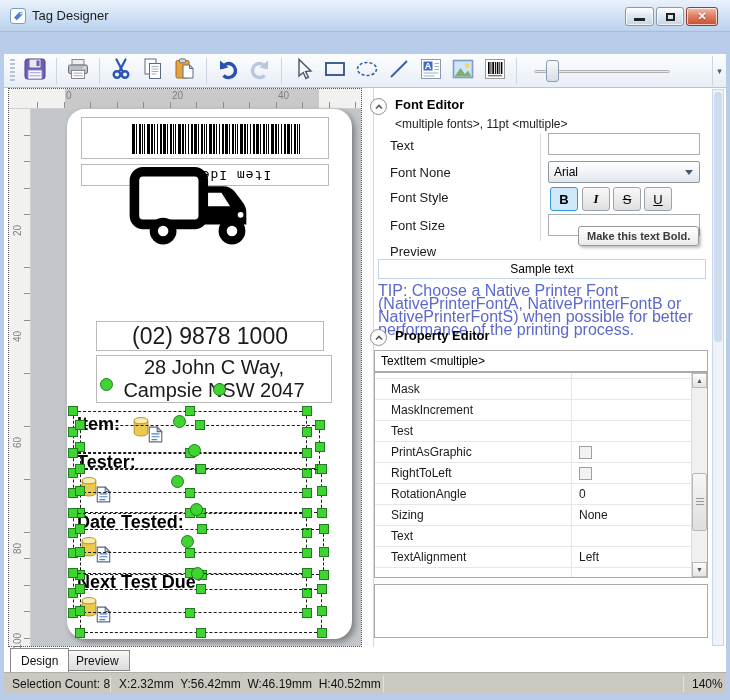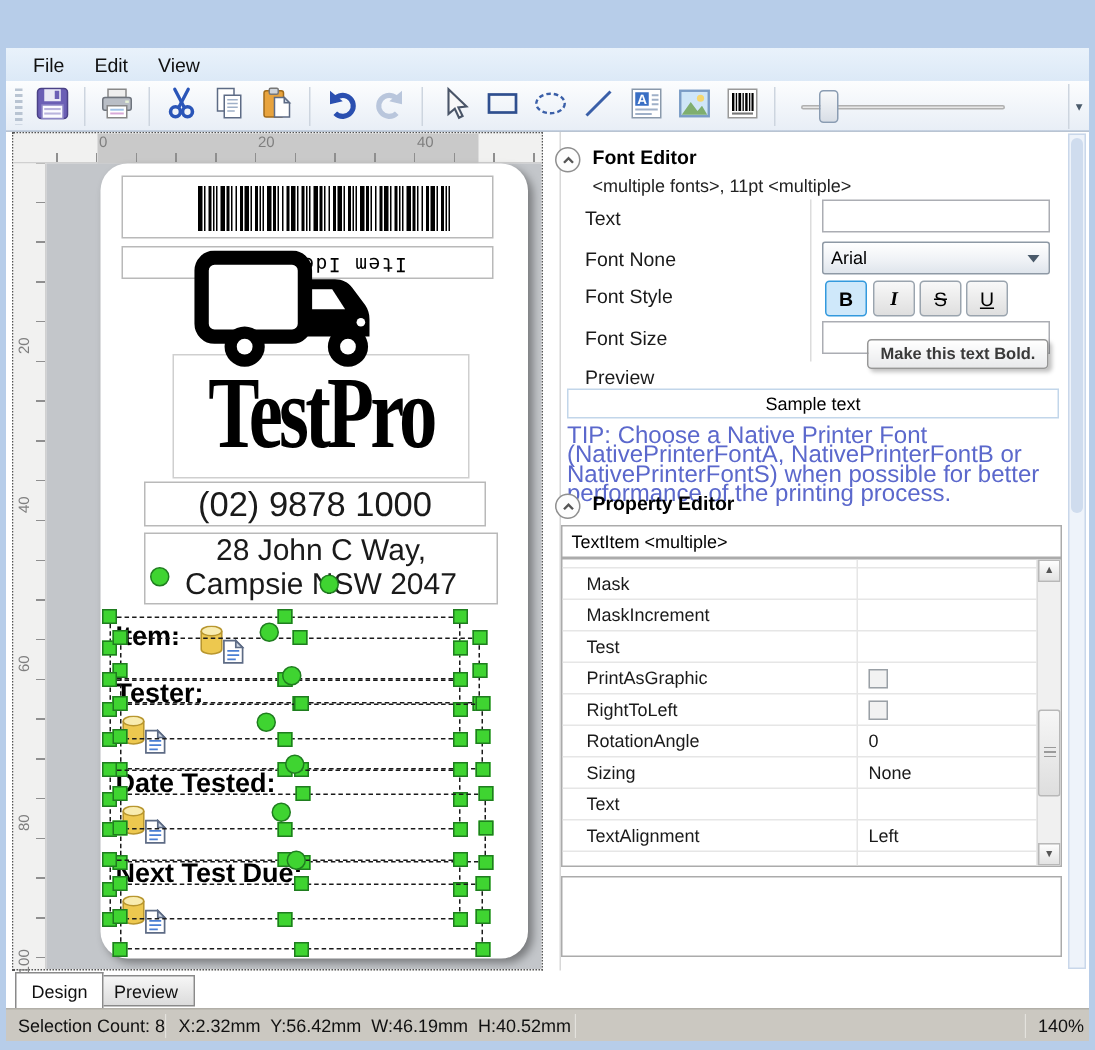--- a/index.html
+++ b/index.html
@@ -101,26 +101,40 @@
   .tab.active{top:0;height:24px;background:#fff;border-bottom:none;z-index:2;}
   .statusbar{position:absolute;left:4px;top:672px;width:722px;height:22px;background:#cbc8c1;border-top:1px solid #b2afa8;display:flex;align-items:center;font-size:12px;color:#111;}
   .ssep{width:1px;height:16px;background:#a7a49d;border-right:1px solid #e4e2dd;}
   .scell{white-space:pre;padding:0 8px;}
 </style>
 </head>
 <body>
 
 <div class="window">
 
-
-  <div class="menubar">
-      <div class="menu-item">File</div>
-      <div class="menu-item">Edit</div>
-      <div class="menu-item">View</div>
-    </div>
+  <div class="titlebar">
+    <span class="app-icon">
+      <svg viewBox="0 0 16 16" width="16" height="16">
+          <rect x="0.5" y="0.5" width="15" height="15" rx="2.5" fill="#fdfdfd" stroke="#7a9cc6"></rect>
+          <path d="M4 9.5 L9.5 4 h2.8 v2.8 L6.8 12.3 Z" fill="#4a7fd4"></path>
+          <circle cx="11" cy="5.4" r="1" fill="#fff"></circle>
+        </svg>
+    </span>
+    <span class="win-title">Tag Designer</span>
+    <div class="wbtn minb">
+        <span class="glyph-min"></span>
+      </div>
+    <div class="wbtn maxb">
+        <span class="glyph-max"></span>
+      </div>
+    <div class="wbtn closeb">
+        <span>✕</span>
+      </div>
+  </div>
+
 
   <div class="toolbar">
     <div class="grip"></div>
     <button class="tbtn">
         <span><svg viewBox="0 0 24 24">
             <rect x="2" y="2" width="20" height="20" rx="2.5" fill="#6b5fb5" stroke="#4a4186"></rect>
             <rect x="6.5" y="2.5" width="11" height="8" fill="#e9e9f5"></rect>
             <rect x="13.5" y="3.5" width="3" height="5.5" fill="#6b5fb5"></rect>
             <rect x="5" y="13" width="14" height="9" fill="#fbfbff" stroke="#8d86c6"></rect>
             <rect x="6.5" y="15" width="11" height="1.4" fill="#b9b4dd"></rect>
@@ -311,23 +325,20 @@
               <div class="bar" style="width: 2px; margin-right: 1px;"></div>
               <div class="bar" style="width: 3px; margin-right: 1px;"></div>
               <div class="bar" style="width: 1px; margin-right: 2px;"></div>
               <div class="bar" style="width: 2px; margin-right: 1px;"></div>
               <div class="bar" style="width: 1px; margin-right: 1px;"></div>
               <div class="bar" style="width: 1px; margin-right: 2px;"></div>
             </div>
         </div>
         <div class="tbox" style="left:14px;top:55px;width:248px;height:22px;">
           <span class="caption-rot">Item Identifier</span>
-        </div>
-        <div class="tbox" style="left:48px;top:127px;width:198px;height:83px;border-color:#cfcfcf;">
-          <div class="logo-text">TestPro</div>
         </div>
         <div class="abs" style="left:59px;top:58px;width:145px;height:88px;left:59px;">
           <svg viewBox="0 0 150 92" width="145" height="88">
               <rect x="8" y="5" width="72" height="55" rx="9" fill="#fff" stroke="#000" stroke-width="10"></rect>
               <path d="M80 20 h21 c5 0 9 2 12 6 l9 12 c2 3 3 6 3 10 v12 h-45 z" fill="#000"></path>
               <polygon points="85,27 99,27 108,41 85,41" fill="#fff"></polygon>
               <circle cx="119" cy="50" r="3" fill="#fff"></circle>
               <circle cx="38" cy="67" r="14" fill="#000"></circle>
               <circle cx="38" cy="67" r="5.5" fill="#fff"></circle>
               <circle cx="110" cy="67" r="14" fill="#000"></circle>

